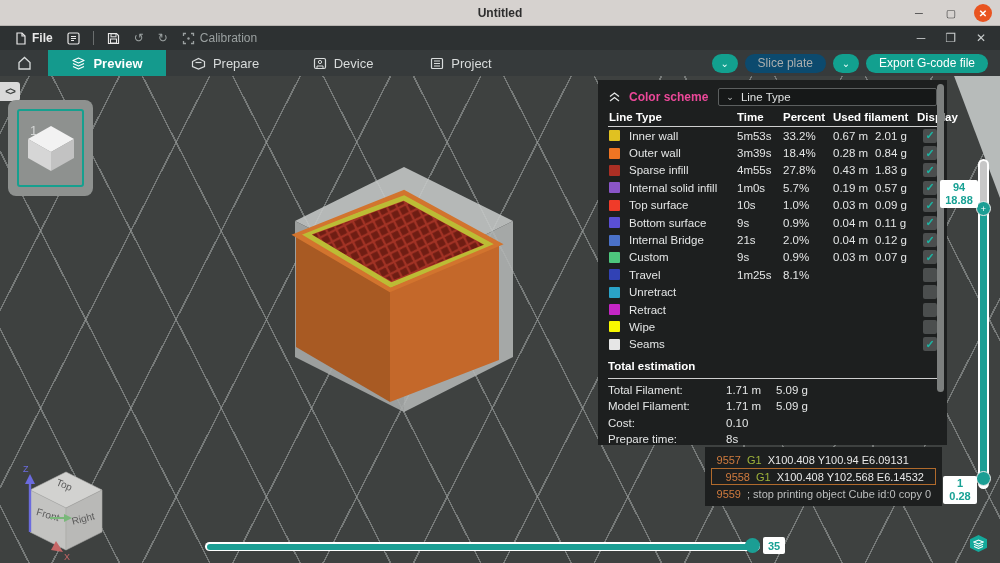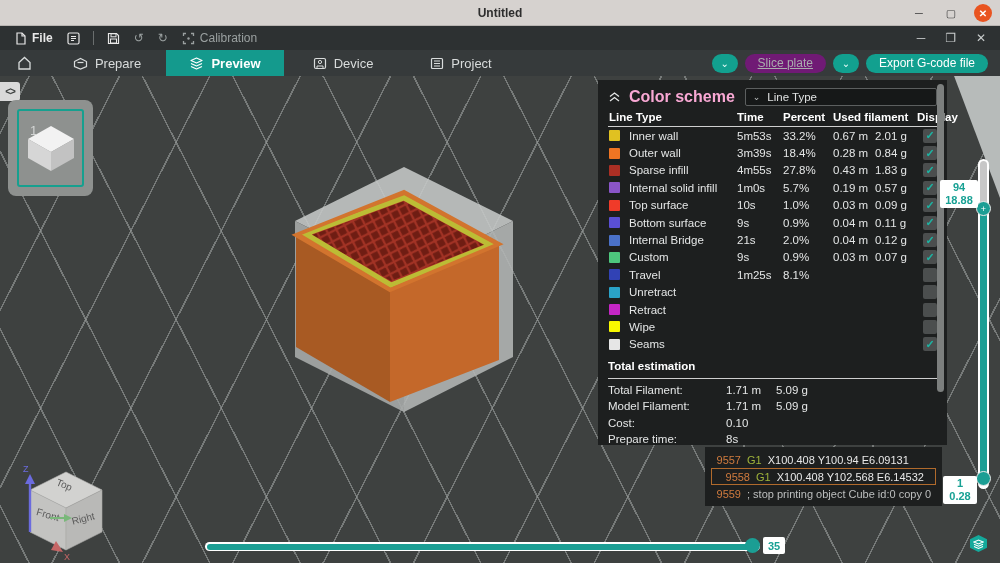--- a/index.html
+++ b/index.html
@@ -29,21 +29,21 @@
   .tabbar { position:absolute; top:50px; left:0; right:0; height:26px; background:#363a3b;
     display:flex; align-items:stretch; color:#d9dcdc; font-size:13px; }
   .home { width:48px; display:flex; align-items:center; justify-content:center; font-size:15px; color:#d9dcdc; }
   .tab { width:118px; display:flex; align-items:center; justify-content:center; gap:7px; }
   .tab.active { background:#149a8d; color:#fff; font-weight:bold; }
   .tab svg { display:block; }
   .tab-actions { margin-left:auto; display:flex; align-items:center; gap:7px; padding-right:12px; }
   .pill { height:19px; border-radius:10px; display:flex; align-items:center; justify-content:center;
     font-size:12px; padding:0 13px; }
   .chev-pill { width:26px; padding:0; background:#12a08f; color:#eafffb; font-size:10px; }
-  .pill.disabled { background:#701a75; color:#a9adad;text-decoration:underline; }
+  .pill.disabled { background:#0c4a6e; color:#a9adad; }
   .pill.primary { background:#12a08f; color:#fff; }
 
   
   .viewport { position:absolute; top:76px; left:0; width:1000px; height:487px; background:#3e4140; overflow:hidden; }
   .grid { position:absolute; inset:-40px; 
     background-image:
       repeating-linear-gradient(63deg, rgba(148,152,151,.0) 0 79px, rgba(148,152,151,.65) 79px 80.5px),
       repeating-linear-gradient(117deg, rgba(148,152,151,.0) 0 79px, rgba(148,152,151,.65) 79px 80.5px); }
   .wedge { position:absolute; top:0; right:0; width:56px; height:122px; background:#b7bbba;
     clip-path:polygon(18% 0, 100% 0, 100% 100%); }
@@ -55,21 +55,21 @@
   .thumb { position:absolute; top:24px; left:8px; width:85px; height:96px; background:#8e918f;
     border-radius:8px; padding:9px; }
   .thumb-inner { width:100%; height:100%; border:2px solid #16a08f; border-radius:3px;
     display:flex; align-items:center; justify-content:center; position:relative; }
   .thumb-num { position:absolute; top:12px; left:11px; color:#d4d6d5; font-size:13px; }
 
   
   .panel { position:absolute; top:4px; left:598px; width:349px; height:365px; background:#1d1f1f;
     color:#e4e6e6; font-size:11.5px; padding:6px 10px 6px 10px; }
   .panel-head { display:flex; align-items:center; gap:8px; height:22px; }
-  .panel-title { font-weight:bold; color:#f9a8d4; font-size:16px; }
+  .panel-title { font-weight:bold; color:#ec4899; font-size:12px; }
   .mode-select { margin-left:2px; flex:1; height:18px; background:#161818; border:1px solid #5c5f5f;
     border-radius:2px; display:flex; align-items:center; gap:7px; padding:0 7px; color:#dfe1e1; }
   .mode-select .chev { font-size:9px; color:#bfc2c2; }
   .cols { display:grid; grid-template-columns:128px 46px 50px 84px 1fr; font-weight:bold; color:#fff;
     height:19px; align-items:center; border-bottom:1px solid #cfcfcf; padding-left:1px; }
   .cols .c-disp { text-align:right; }
   .lt-row { display:grid; grid-template-columns:20px 108px 46px 50px 42px 42px 1fr; align-items:center;
     height:17.4px; padding-left:1px; }
   .sw { width:11px; height:11px; border-radius:1px; }
   .chk { justify-self:end; width:14px; height:14px; border-radius:2px; background:#4b4e4e;
@@ -167,32 +167,32 @@
       <span>✕</span>
     </div>
   </div>
 
   <div class="tabbar">
     <div class="home">
       <svg width="15" height="14" viewBox="0 0 15 14">
           <path d="M2 6.5 7.5 1.5 13 6.5V13H2z" fill="none" stroke="#d9dcdc" stroke-width="1.3"></path>
         </svg>
     </div>
+    <div class="tab active">
+      <svg width="15" height="14" viewBox="0 0 15 14">
+          <path d="M2 4.5 7.5 2 13 4.5 7.5 7z M2 7.5 7.5 10 13 7.5 M2 10.5 7.5 13 13 10.5" fill="none" stroke="#fff" stroke-width="1.2" stroke-linejoin="round"></path>
+        </svg>
+      <span>Preview</span>
+    </div>
     <div class="tab">
       <svg width="15" height="13" viewBox="0 0 15 13">
           <path d="M1.5 4.5 7.5 1.5 13.5 4.5V9.5L7.5 12 1.5 9.5z" fill="none" stroke="#d9dcdc" stroke-width="1.2"></path>
           <path d="M4.5 5.5h6" stroke="#d9dcdc" stroke-width="1.2"></path>
         </svg>
       <span>Prepare</span>
-    </div>
-    <div class="tab active">
-      <svg width="15" height="14" viewBox="0 0 15 14">
-          <path d="M2 4.5 7.5 2 13 4.5 7.5 7z M2 7.5 7.5 10 13 7.5 M2 10.5 7.5 13 13 10.5" fill="none" stroke="#fff" stroke-width="1.2" stroke-linejoin="round"></path>
-        </svg>
-      <span>Preview</span>
     </div>
     <div class="tab">
       <svg width="14" height="13" viewBox="0 0 14 13">
           <rect x="1.5" y="1.5" width="11" height="10" rx="1.5" fill="none" stroke="#d9dcdc" stroke-width="1.2"></rect>
           <circle cx="7" cy="5" r="1.6" fill="none" stroke="#d9dcdc" stroke-width="1"></circle>
           <path d="M4 11.5V9h6v2.5" fill="none" stroke="#d9dcdc" stroke-width="1"></path>
         </svg>
       <span>Device</span>
     </div>
     <div class="tab">

